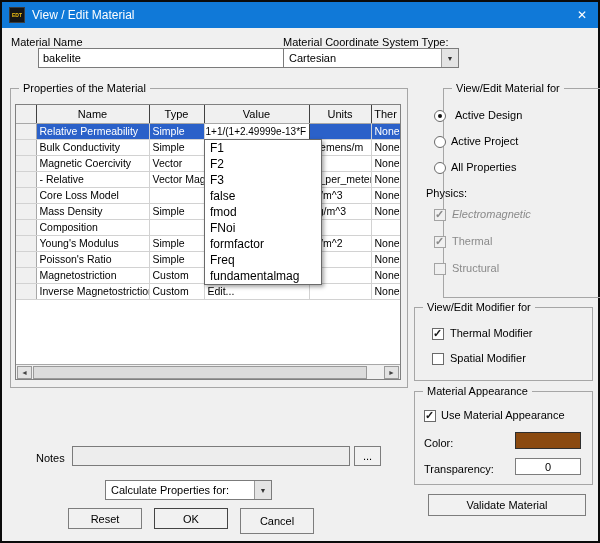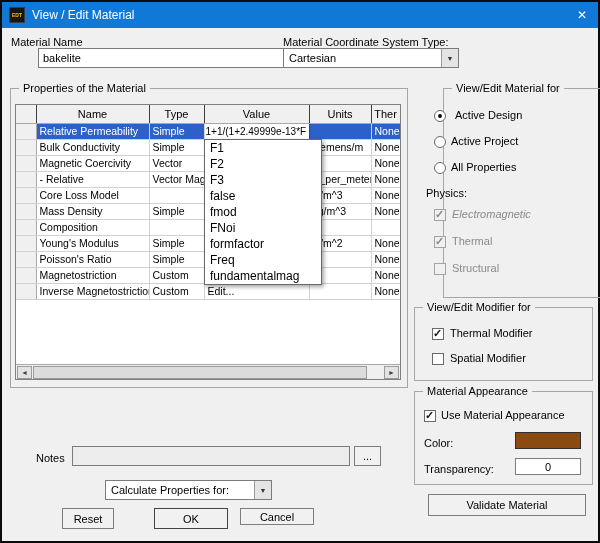--- a/index.html
+++ b/index.html
@@ -270,17 +270,17 @@
 
   <span class="lbl" style="left:34px; top:450px;">Notes</span>
   <div class="input disabled" style="left:70px; top:444px; width:278px; height:20px;"></div>
   <div class="btn" style="left:352px; top:444px; width:27px; height:20px;">...</div>
 
   <div class="combo" style="left:103px; top:478px; width:167px; height:20px;padding-left:40px;">
     <span class="txt">Calculate Properties for:</span>
     <span class="arrow-btn">▼</span>
   </div>
 
-  <div class="btn" style="left:60px; top:506px; width:52px; height:21px;">Reset</div>
+  <div class="btn" style="left:66px; top:506px; width:74px; height:21px;">Reset</div>
   <div class="btn default" style="left:152px; top:506px; width:74px; height:21px;">OK</div>
-  <div class="btn" style="left:238px; top:506px; width:74px; height:17px;">Cancel</div>
+  <div class="btn" style="left:238px; top:506px; width:74px; height:26px;">Cancel</div>
 
 </div>
 
 </body></html>

